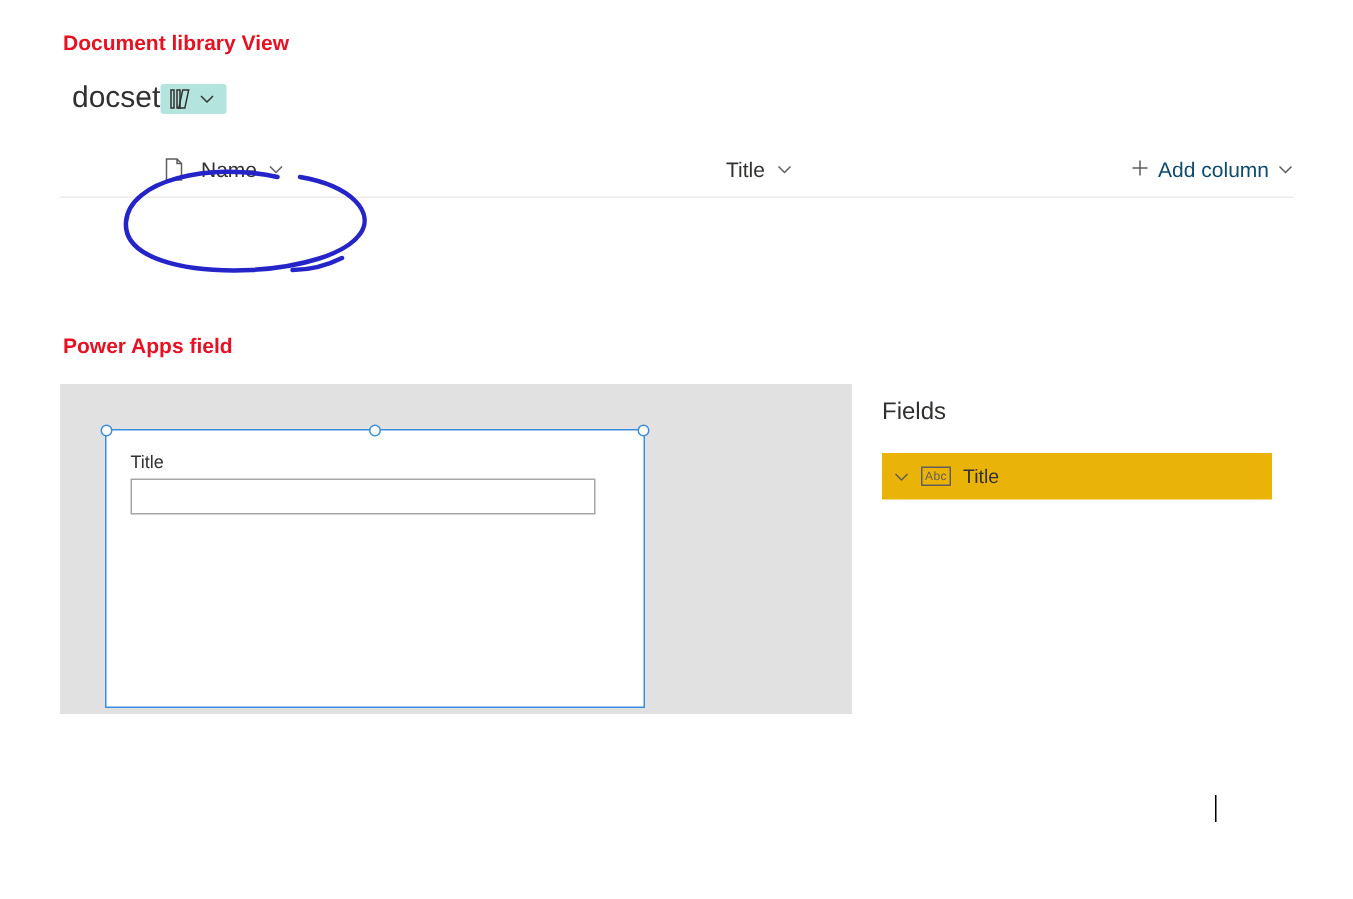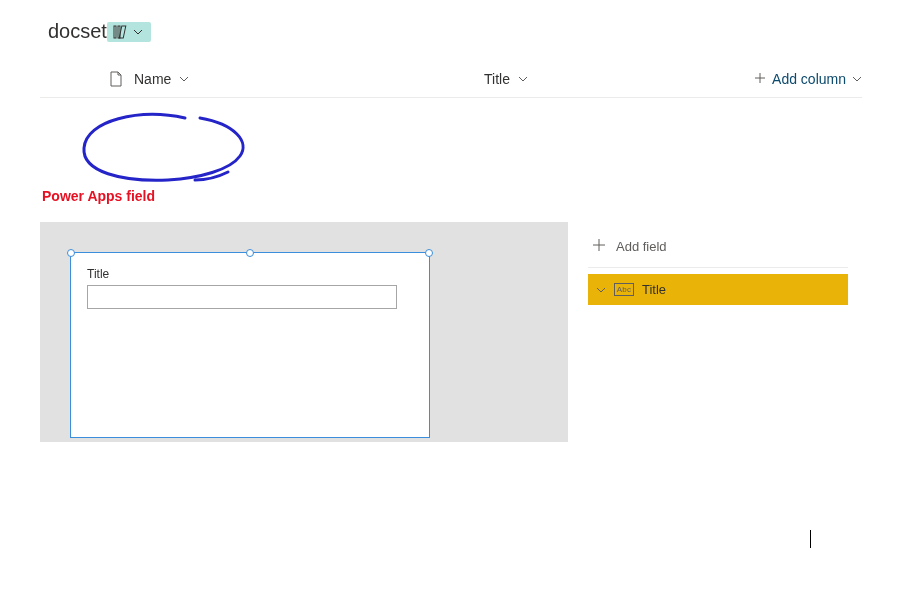--- a/index.html
+++ b/index.html
@@ -189,20 +189,21 @@
       top: 530px;
       width: 1px;
       height: 18px;
       background: #000;
     }
   </style>
 </head>
 <body>
 
 <div class="doc-section">
+  <div class="section-heading">Document library View</div>
 
   <div class="lib-title-row">
     <span class="lib-title">docset</span>
     <span class="view-switcher">
       <span>
         <svg width="16" height="14" viewBox="0 0 16 14">
           <rect x="1" y="1" width="2" height="12" fill="none" stroke="#323130" stroke-width="1"></rect>
           <rect x="5" y="1" width="2" height="12" fill="none" stroke="#323130" stroke-width="1"></rect>
           <rect x="9" y="1" width="4" height="12" fill="none" stroke="#323130" stroke-width="1" transform="skewX(-12)"></rect>
         </svg>
@@ -274,28 +275,21 @@
     <div class="pa-form-card">
       <div class="handle h-tl"></div>
       <div class="handle h-tc"></div>
       <div class="handle h-tr"></div>
       <div class="pa-field-label">Title</div>
       <input type="text" class="pa-field-input" style="">
     </div>
   </div>
 
   <div class="fields-pane">
-    <div class="add-field-btn">
-      <span>
-        <svg width="14" height="14" viewBox="0 0 14 14">
-            <path d="M7 1 V13 M1 7 H13" stroke="#605e5c" stroke-width="1"></path>
-          </svg>
-      </span>
-      <span>Add field</span>
-    </div>
+    <div class="fields-heading">Fields</div>
     <div class="field-row">
       <span class="chev-small">
         <svg width="10" height="6" viewBox="0 0 10 6">
             <path d="M1 1 L5 5 L9 1" fill="none" stroke="#605e5c" stroke-width="1"></path>
           </svg>
       </span>
       <span class="abc-badge">Abc</span>
       <span>Title</span>
     </div>
   </div>

